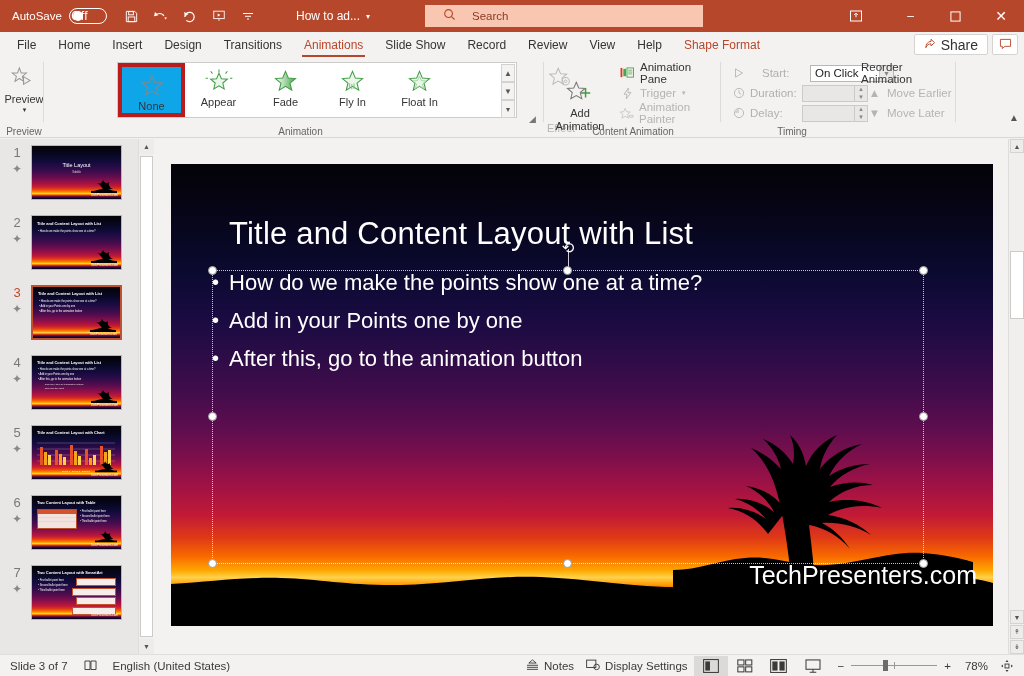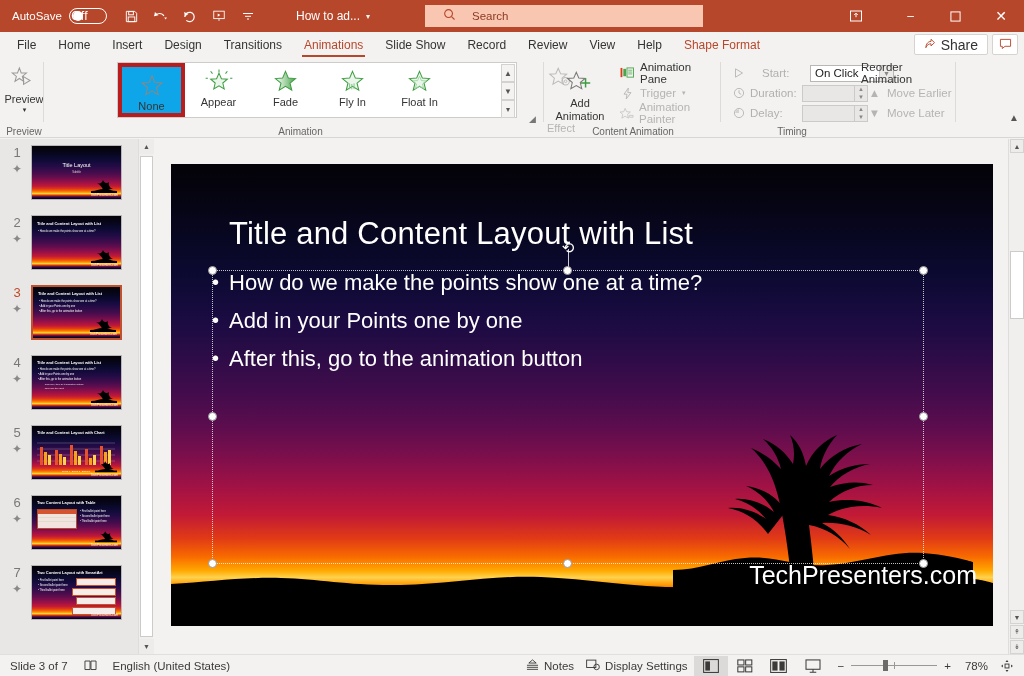--- a/index.html
+++ b/index.html
@@ -494,21 +494,21 @@
         <span class="cap">Effect</span>
         <span class="cap2">Options</span>
       </div>
 
       <div class="glabel">Animation</div>
       <div class="dlgLauncher" style="right:6px; bottom:14px;">◢</div>
       <div class="gsep"></div>
     </div>
 
     <div class="rgroup" style="left:545px; width:176px;">
-      <div class="bigbtn" style="position:absolute; left:2px; top:4px; width:66px;">
+      <div class="bigbtn" style="position:absolute; left:2px; top:14px; width:66px;">
         <span class="ico">
           <svg width="30" height="26" viewBox="0 0 32 28">
             <path d="M12 3.5l2.7 6.2 6.8.5-5.2 4.4 1.6 6.6L12 17.8 6.1 21.2l1.6-6.6-5.2-4.4 6.8-.5z" fill="none" stroke="#7a7876" stroke-width="1.1"></path>
             <path d="M22 10v10M17 15h10" stroke="#3f9c42" stroke-width="1.6"></path>
           </svg>
         </span>
         <span class="cap">Add</span>
         <span class="cap2">Animation</span>
       </div>
 

